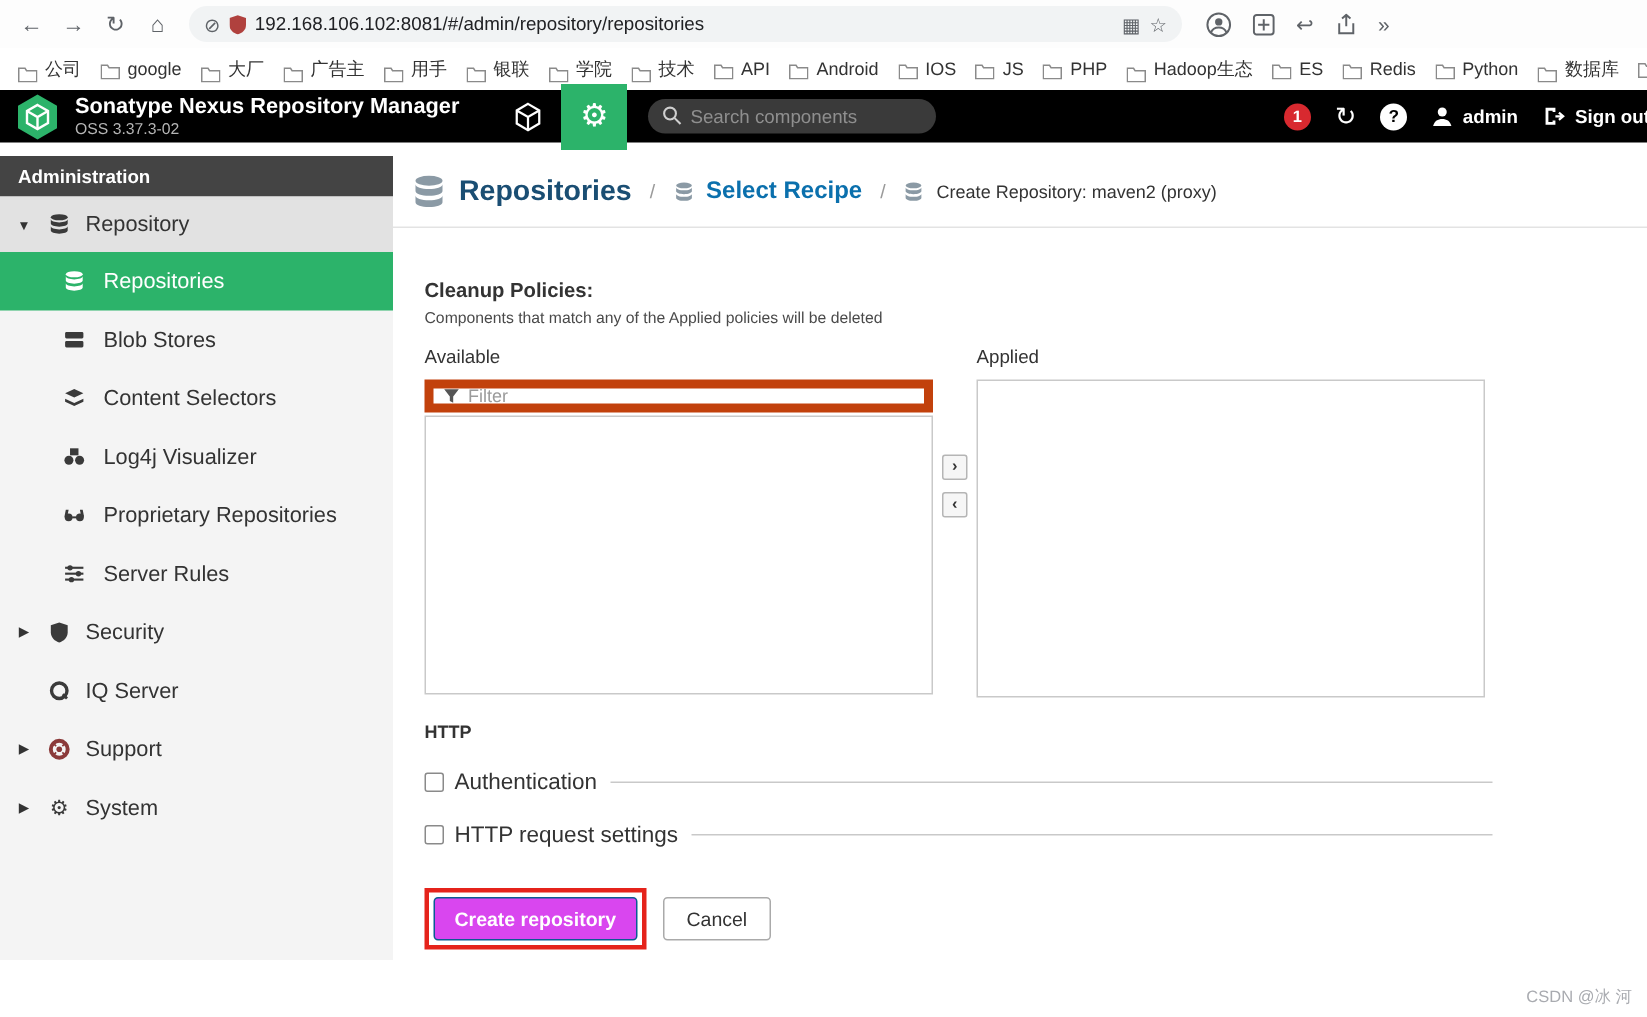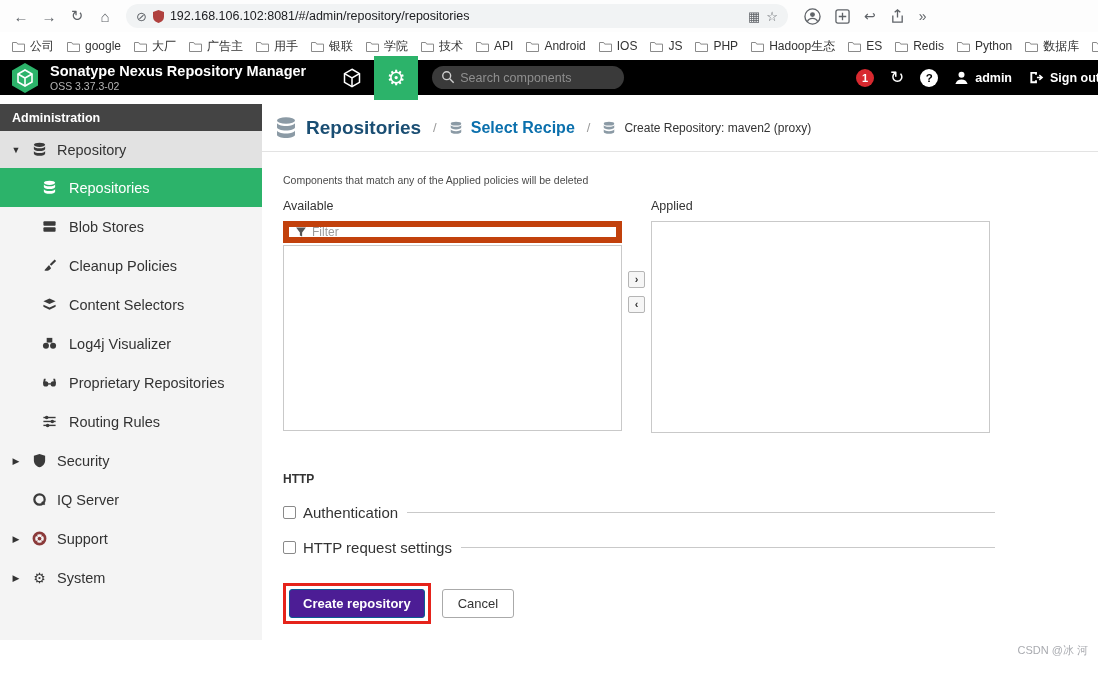--- a/index.html
+++ b/index.html
@@ -11,21 +11,21 @@
   .btop { height:32px; display:flex; align-items:center; padding:0 8px; background:#fdfdfd; gap:2px; }
   .nav-ico { width:26px; text-align:center; color:#5f6368; font-size:15px; cursor:default; }
   .addr { flex:0 0 662px; height:24px; margin-left:6px; background:#f1f3f4; border-radius:12px; display:flex; align-items:center; padding:0 10px; gap:6px; }
   .addr .mini { font-size:13px; color:#5f6368; line-height:1; }
   .addr .url { flex:1; font-size:12.5px; color:#202124; white-space:nowrap; overflow:hidden; }
   .addr svg { flex:0 0 auto; }
   .btop-right { display:flex; align-items:center; gap:14px; margin-left:14px; color:#5f6368; }
   .btop-right .glyph { font-size:14px; }
 
   .bookmarks { height:28px; display:flex; align-items:center; gap:13px; padding:0 12px; background:#fff; white-space:nowrap; overflow:hidden; }
-  .bm { display:inline-flex; align-items:center; gap:5px; font-size:12px; color:#333; }
+  .bm { display:inline-flex; align-items:flex-end; gap:5px; font-size:12px; color:#333; }
   .bm svg { flex:0 0 auto; }
 
   
   .nxheader { height:35px; background:#000; display:flex; align-items:center; color:#fff; }
   .nx-logo { margin:0 10px 0 10px; display:flex; }
   .nx-titles { line-height:1.15; margin-right:24px; }
   .nx-product { font-size:14.5px; font-weight:bold; color:#fff; white-space:nowrap; }
   .nx-version { font-size:10.5px; color:#b5b5b5; }
   .mode-btn { width:44px; height:44px; display:flex; align-items:center; justify-content:center; }
   .mode-btn.active { background:#2cb36a; }
@@ -71,32 +71,32 @@
   .col { width:339px; }
   .col-label { font-size:12.5px; color:#333; margin-bottom:8px; }
   .filterbox { height:22px; border:6px solid #c2410c; display:flex; align-items:center; padding:0 6px; gap:5px; background:#fff; }
   .filterbox input { border:none; outline:none; flex:1; font-size:12px; color:#333; background:transparent; }
   .filterbox input::placeholder { color:#9b9b9b; }
   .listbox { border:1px solid #c9c9c9; background:#fff; height:186px; margin-top:2px; }
   .listbox.tall { height:212px; margin-top:0; }
   .mid { width:29px; display:flex; flex-direction:column; align-items:center; padding-top:72px; gap:8px; }
   .xfer { width:17px; height:17px; border:1px solid #b5b5b5; background:#f6f6f6; border-radius:2px; font-size:11px; font-weight:bold; color:#333; line-height:1; display:flex; align-items:center; justify-content:center; cursor:pointer; }
 
-  .sec-label.http { margin-top:39px; }
+  .sec-label.http { margin-top:16px; }
   .cbrow { display:flex; align-items:center; margin-top:18px; }
   .cb { width:13px; height:13px; border:1px solid #8a8a8a; background:#fff; border-radius:2px; flex:0 0 auto; }
   .cb-label { font-size:15px; font-weight:normal; color:#333; margin-left:7px; white-space:nowrap; }
   .hline { flex:1; height:1px; background:#c9c9c9; margin-left:9px; }
 
   .actions { margin-top:27px; display:flex; align-items:center; }
   .red-annot { display:inline-block; border:3px solid #e5231b; padding:3px; }
-  .btn-primary { background:#4c1d95; border:1px solid #0a5b93; color:#fff; font-weight:bold; font-size:13px; padding:6px 13px; border-radius:3px; cursor:pointer; font-family:inherit; }
+  .btn-primary { background:#d946ef; border:1px solid #0a5b93; color:#fff; font-weight:bold; font-size:13px; padding:6px 13px; border-radius:3px; cursor:pointer; font-family:inherit; }
   .btn-default { background:#fff; border:1px solid #aaa; color:#333; font-size:13px; padding:6px 15px; border-radius:3px; margin-left:11px; cursor:pointer; font-family:inherit; }
 
-  .watermark { position:absolute; right:10px; bottom:20px; font-size:11px; color:#a9abb0; }
+  .watermark { position:absolute; right:10px; bottom:6px; font-size:11px; color:#a9abb0; }
 </style>
 </head>
 <body>
 
 <div class="screen">
 
   <div class="btop">
     <span class="nav-ico">←</span>
     <span class="nav-ico">→</span>
     <span class="nav-ico">↻</span>
@@ -344,29 +344,20 @@
     <div class="sb-item">
       <span class="si">
         <svg width="15" height="15" viewBox="0 0 16 16" fill="currentColor">
             <rect x="1.5" y="2.5" width="13" height="4.6" rx="1"></rect>
             <rect x="1.5" y="8.9" width="13" height="4.6" rx="1"></rect>
           </svg>
       </span>
       <span>Blob Stores</span>
     </div>
 
-    <div class="sb-item">
-      <span class="si">
-        <svg width="15" height="15" viewBox="0 0 16 16" fill="currentColor">
-            <path d="M13.5 1.5l-5.2 5.2 1.6 1.6 5.2-5.2z"></path>
-            <path d="M7.5 7.5L2.5 13c1.8 1 4.6.6 5.9-.8l1.3-1.3z"></path>
-          </svg>
-      </span>
-      <span>Cleanup Policies</span>
-    </div>
 
     <div class="sb-item">
       <span class="si">
         <svg width="15" height="15" viewBox="0 0 16 16" fill="currentColor">
             <path d="M8 1.5l6.5 3L8 7.5l-6.5-3z"></path>
             <path d="M1.5 8.3L8 11.3l6.5-3v2.2l-6.5 3-6.5-3z"></path>
           </svg>
       </span>
       <span>Content Selectors</span>
     </div>
@@ -398,21 +389,21 @@
       <span class="si">
         <svg width="15" height="15" viewBox="0 0 16 16" fill="currentColor">
             <rect x="1.5" y="3" width="13" height="1.5"></rect>
             <rect x="1.5" y="7.2" width="13" height="1.5"></rect>
             <rect x="1.5" y="11.4" width="13" height="1.5"></rect>
             <circle cx="5" cy="3.8" r="1.9"></circle>
             <circle cx="11" cy="8" r="1.9"></circle>
             <circle cx="6" cy="12.2" r="1.9"></circle>
           </svg>
       </span>
-      <span>Routing Rules</span>
+      <span>Server Rules</span>
     </div>
 
     <div class="sb-top">
       <span class="caret">▶</span>
       <span class="si">
         <svg width="15" height="15" viewBox="0 0 16 16" fill="currentColor">
             <path d="M8 1l6 2v5c0 4-3 6.3-6 7.3C5 14.3 2 12 2 8V3z"></path>
           </svg>
       </span>
       <span>Security</span>
@@ -472,20 +463,21 @@
         <svg width="14" height="14" viewBox="0 0 16 16" fill="currentColor">
             <ellipse cx="8" cy="3" rx="6" ry="2.2"></ellipse>
             <path d="M2 4.5c0 1.2 2.7 2.2 6 2.2s6-1 6-2.2v3c0 1.2-2.7 2.2-6 2.2S2 8.7 2 7.5z"></path>
             <path d="M2 9.5c0 1.2 2.7 2.2 6 2.2s6-1 6-2.2v3c0 1.2-2.7 2.2-6 2.2s-6-1-6-2.2z"></path>
           </svg>
       </span>
       <span class="crumb-cur">Create Repository: maven2 (proxy)</span>
     </div>
 
     <div class="content">
+      <div class="policies-title">Cleanup Policies:</div>
       <div class="policies-desc">Components that match any of the Applied policies will be deleted</div>
 
       <div class="transfer-row">
         <div class="col">
           <div class="col-label">Available</div>
           <div class="filterbox">
             <svg width="12" height="12" viewBox="0 0 16 16" fill="#555">
                 <path d="M1.5 2h13L9.5 8.5V14l-3-1.5V8.5z"></path>
               </svg>
             <input type="text" placeholder="Filter" style="">

